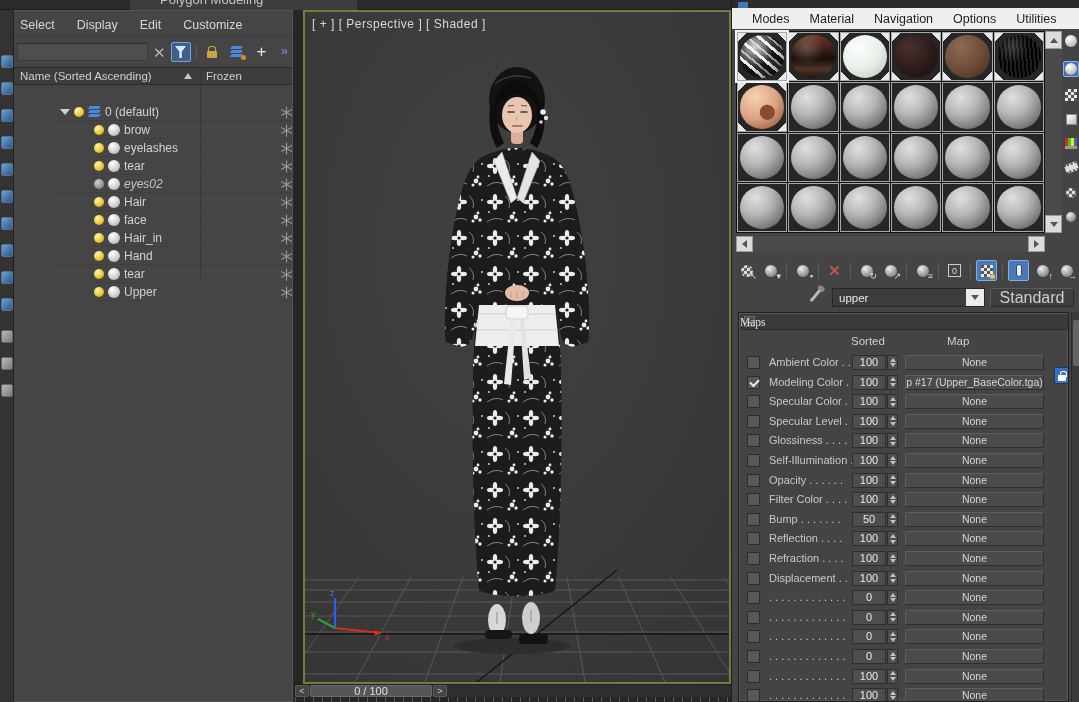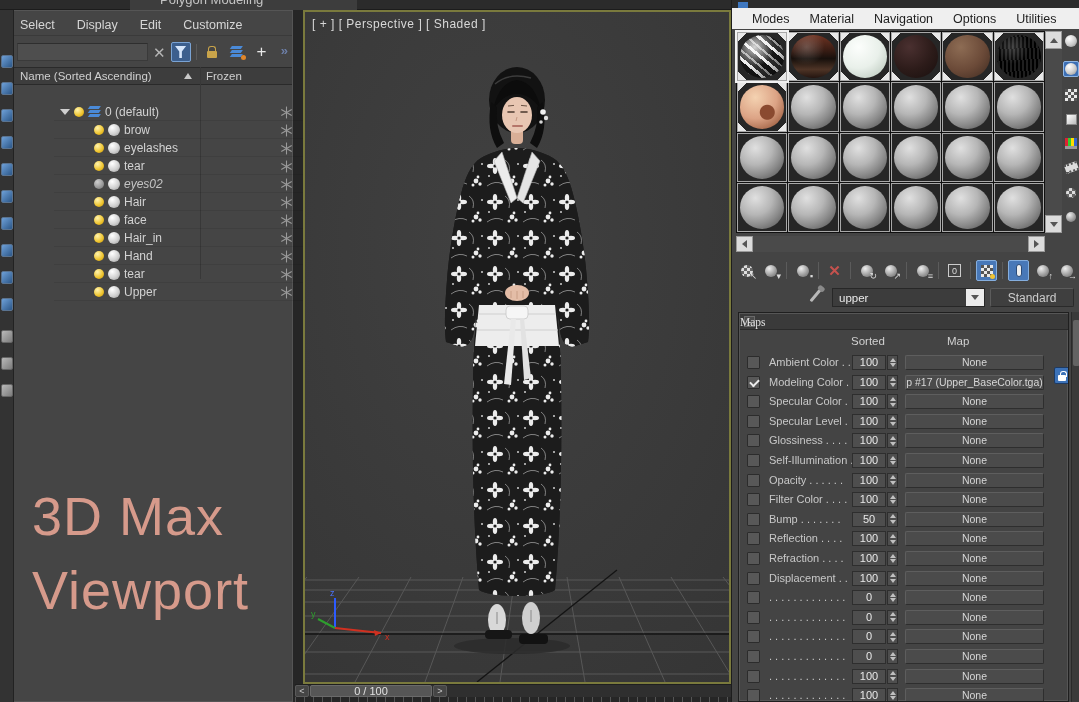--- a/index.html
+++ b/index.html
@@ -161,21 +161,21 @@
   #pick-row { position:absolute; left:0; top:286px; width:100%; height:24px; }
   .ico-dropper { position:absolute; left:82px; top:2px; width:3px; height:15px; background:#b8b8b8;
     transform:rotate(40deg); border-radius:1px; }
   .ico-dropper::after { content:''; position:absolute; left:-2px; top:-4px; width:7px; height:5px; background:#8a8a8a; border-radius:2px; }
   #mat-combo { position:absolute; left:100px; top:2px; width:153px; height:19px; background:#3c3c3c;
     border:1px solid #272727; display:flex; align-items:center; }
   #mat-combo .val { flex:1; color:#eaeaea; font-size:11.5px; padding-left:6px; }
   #mat-combo .dd { width:18px; height:17px; background:#ececec; display:flex; align-items:center; justify-content:center; }
   #btn-standard { position:absolute; left:258px; top:2px; width:84px; height:19px; background:#3f3f3f;
     border:1px solid #5c5c5c; border-bottom-color:#2a2a2a; border-right-color:#2a2a2a; border-radius:2px;
-    color:#cdcdcd; font-size:12px; display:flex; align-items:center; justify-content:center; }
+    color:#cdcdcd; font-size:16px; display:flex; align-items:center; justify-content:center; }
 
   
   #maps { position:absolute; left:6px; top:312px; width:331px; height:390px; border:1px solid #1f1f1f;
     box-shadow:inset 0 0 0 1px #565656; overflow:hidden; }
   #maps-header { position:absolute; left:1px; top:1px; width:329px; height:16px; background:#3a3a3a;
     border-bottom:1px solid #2a2a2a; }
   #maps-header .minus { position:absolute; left:4px; top:2px; width:11px; height:11px; background:#4a4a4a;
     border:1px solid #6a6a6a; color:#ddd; font-size:10px; line-height:9px; text-align:center; }
   #maps-header .ttl { position:absolute; left:0; width:100%; text-align:left; top:2px; color:#e0e0e0; font-size:11.5px;font-family:Liberation Serif, serif; }
   .maps-colhdr { position:absolute; top:22px; color:#d0d0d0; font-size:11.5px; }
@@ -452,24 +452,20 @@
             <g stroke="#9a9a9a" stroke-width="1">
               <line x1="6" y1="0.5" x2="6" y2="11.5"></line>
               <line x1="1.2" y1="3.2" x2="10.8" y2="8.8"></line>
               <line x1="1.2" y1="8.8" x2="10.8" y2="3.2"></line>
             </g>
           </svg>
         </span>
       </div>
     </div>
 
-  <div id="annotation">
-    <div>3D Max</div>
-    <div>Viewport</div>
-  </div>
 </div>
 
 <div class="abs" id="viewport">
   <svg id="vp-svg" width="424" height="670" viewBox="0 0 424 670">
     <defs>
       <radialGradient id="vbg" cx="45%" cy="35%" r="85%">
         <stop offset="0%" stop-color="#414141"></stop>
           <stop offset="100%" stop-color="#353535"></stop>
       </radialGradient>
       <pattern id="kp" width="36" height="36" patternUnits="userSpaceOnUse">

